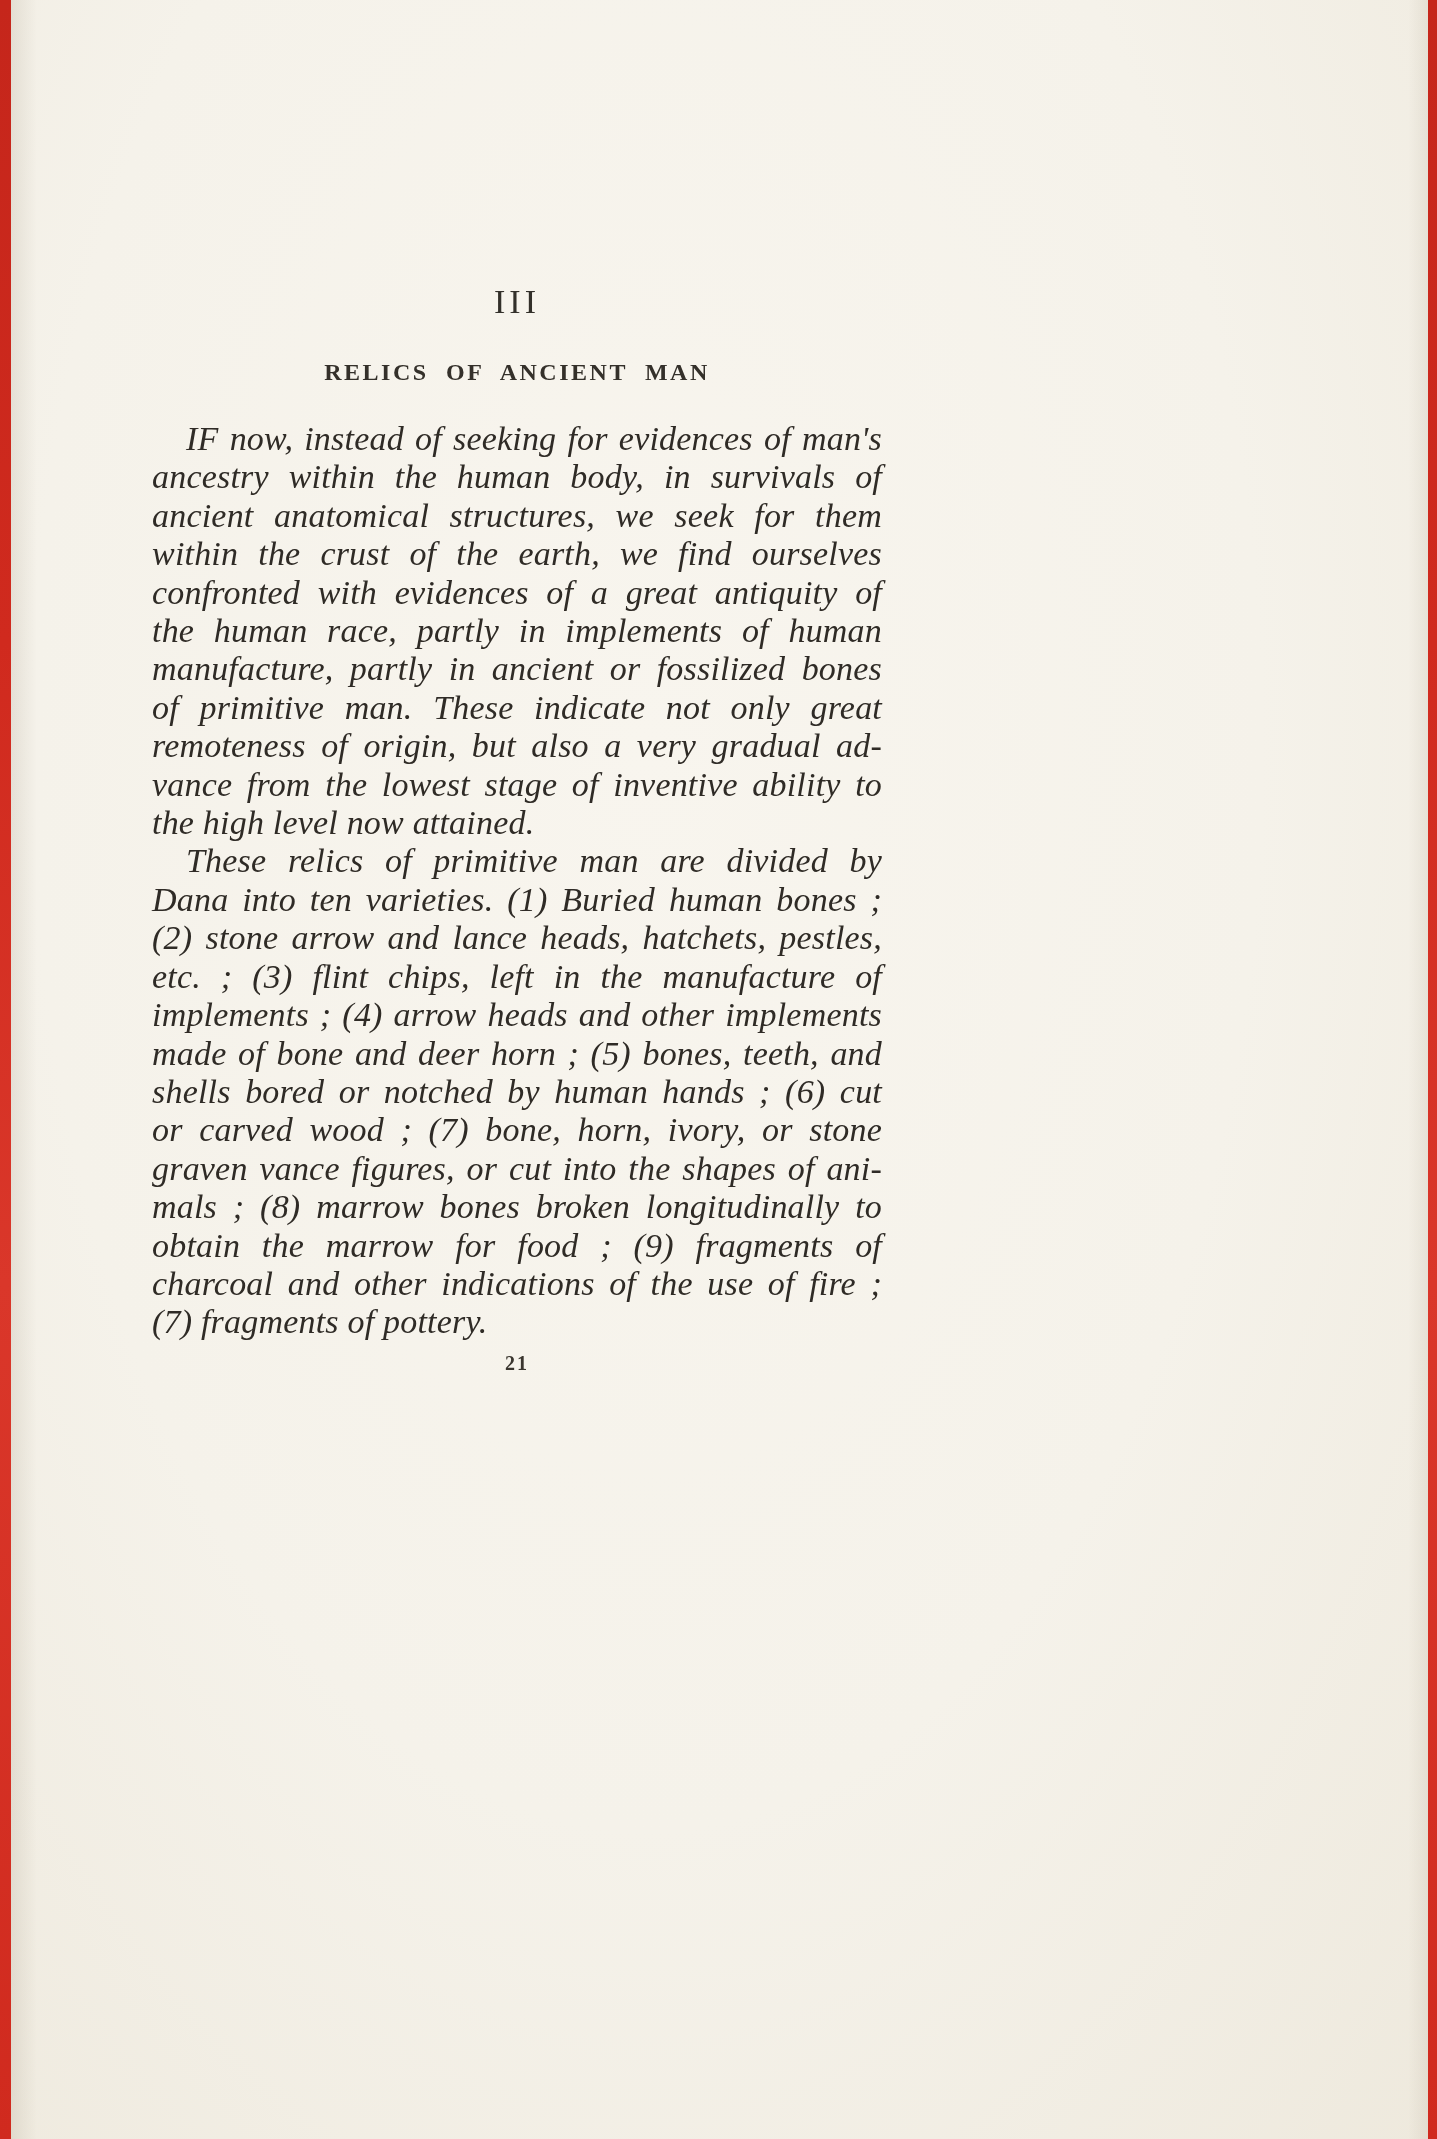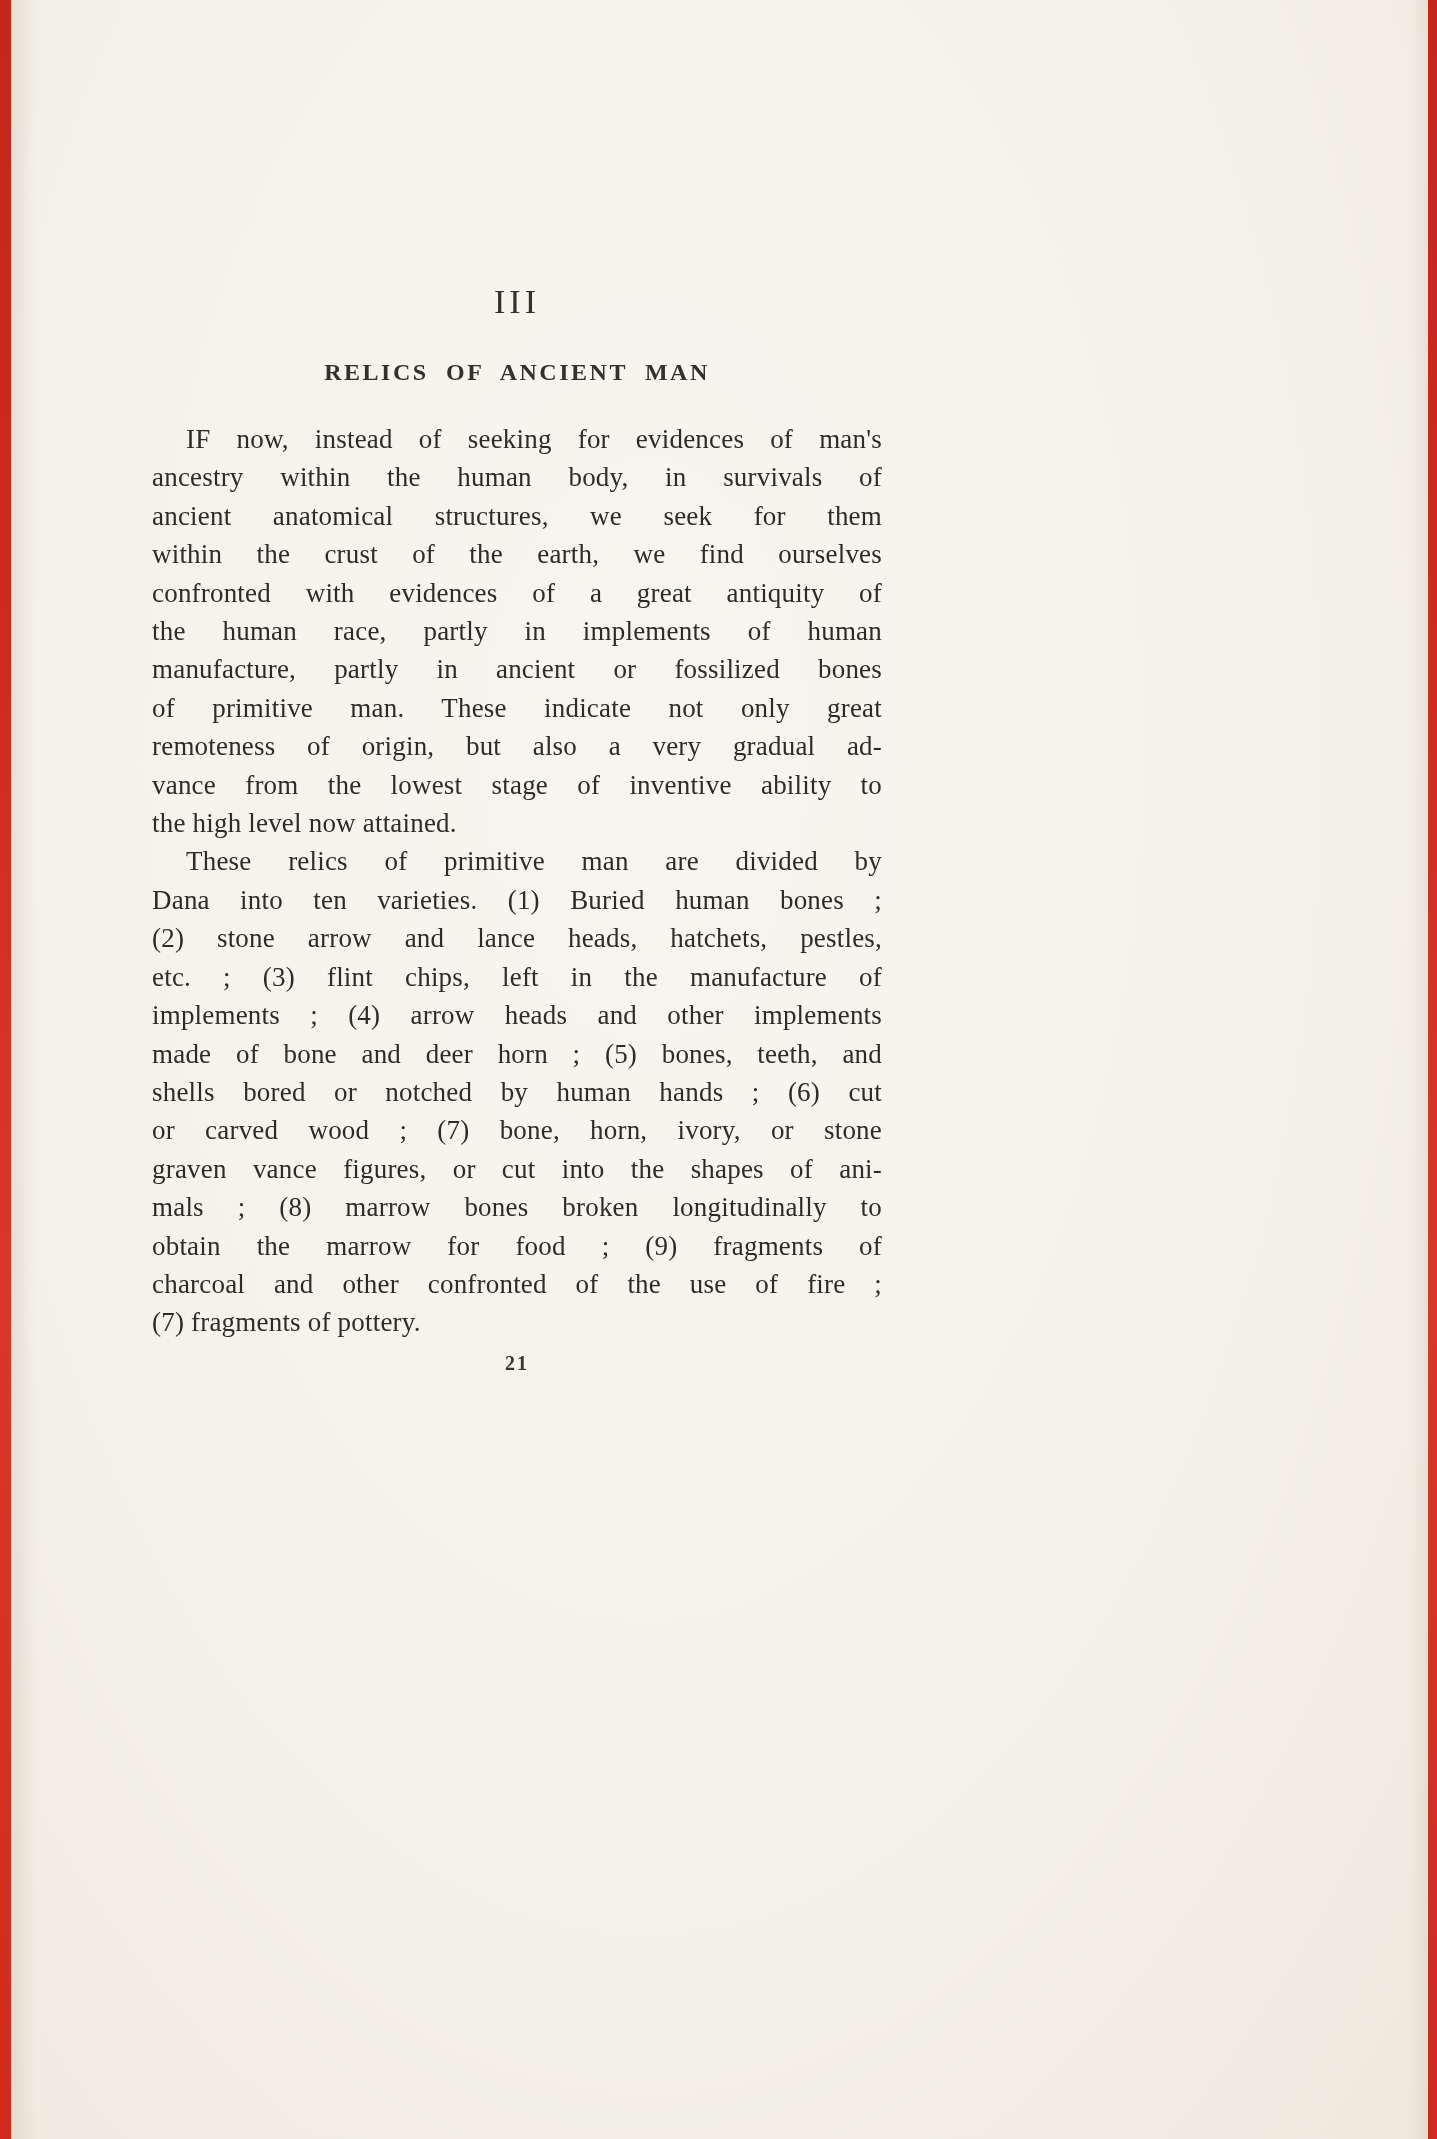--- a/index.html
+++ b/index.html
@@ -47,21 +47,22 @@
     margin-top:38px;
     text-align:center;
     font-size:24px;
     font-weight:bold;
     letter-spacing:2.5px;
     word-spacing:9px;
     color:#34302a;
   }
   .para{
     margin-top:0;
-    font-size:27px;
+    font-size:34px;
+    font-style:italic;
   }
   .para.first-para{margin-top:34px;}
   .line{
     line-height:38.4px;
     text-align:justify;
     text-align-last:justify;
     letter-spacing:0.2px;
     white-space:normal;
   }
   .line.first{text-indent:34px;}
@@ -107,18 +108,18 @@
       <div class="line">Dana into ten varieties.  (1) Buried human bones ;</div>
       <div class="line">(2) stone arrow and lance heads, hatchets, pestles,</div>
       <div class="line">etc. ; (3) flint chips, left in the manufacture of</div>
       <div class="line">implements ; (4) arrow heads and other implements</div>
       <div class="line">made of bone and deer horn ; (5) bones, teeth, and</div>
       <div class="line">shells bored or notched by human hands ; (6) cut</div>
       <div class="line">or carved wood ; (7) bone, horn, ivory, or stone</div>
       <div class="line">graven vance figures, or cut into the shapes of ani-</div>
       <div class="line">mals ; (8) marrow bones broken longitudinally to</div>
       <div class="line">obtain the marrow for food ; (9) fragments of</div>
-      <div class="line">charcoal and other confronted of the use of fire ;</div>
+      <div class="line">charcoal and other indications of the use of fire ;</div>
       <div class="line last">(7) fragments of pottery.</div>
     </div>
 
   <div class="pagenum">21</div>
 </div>
 
 </body></html>

